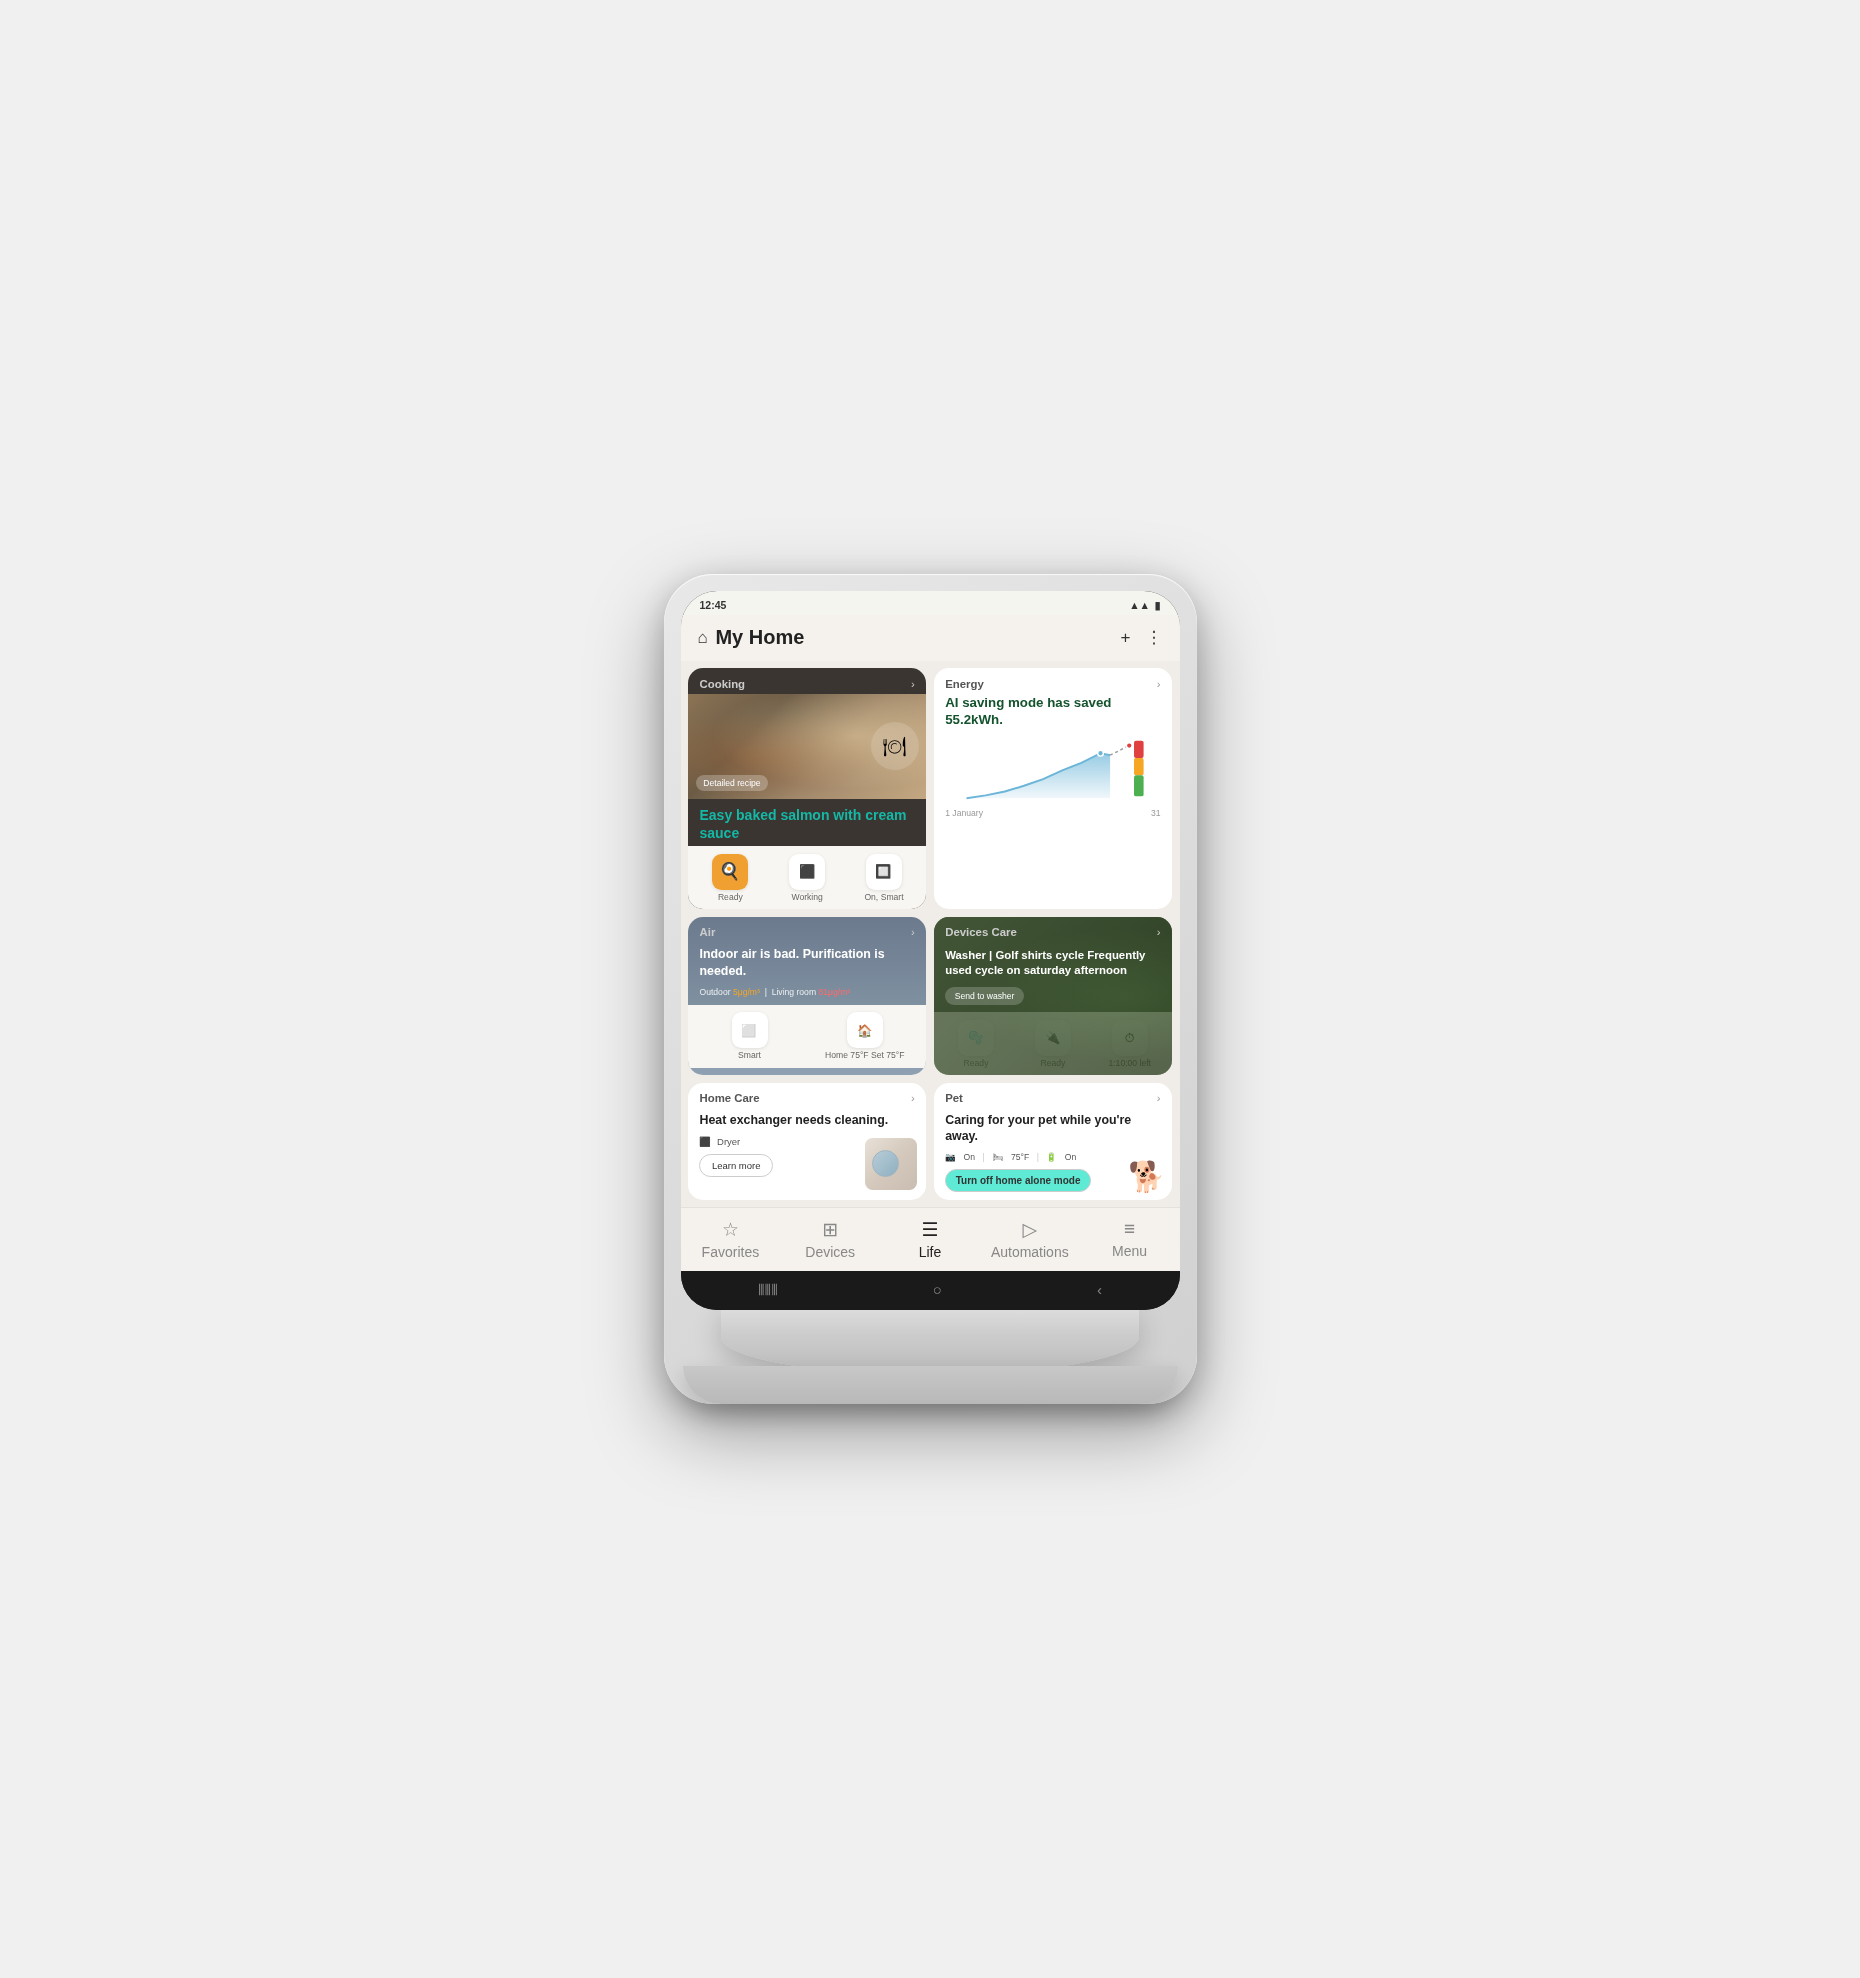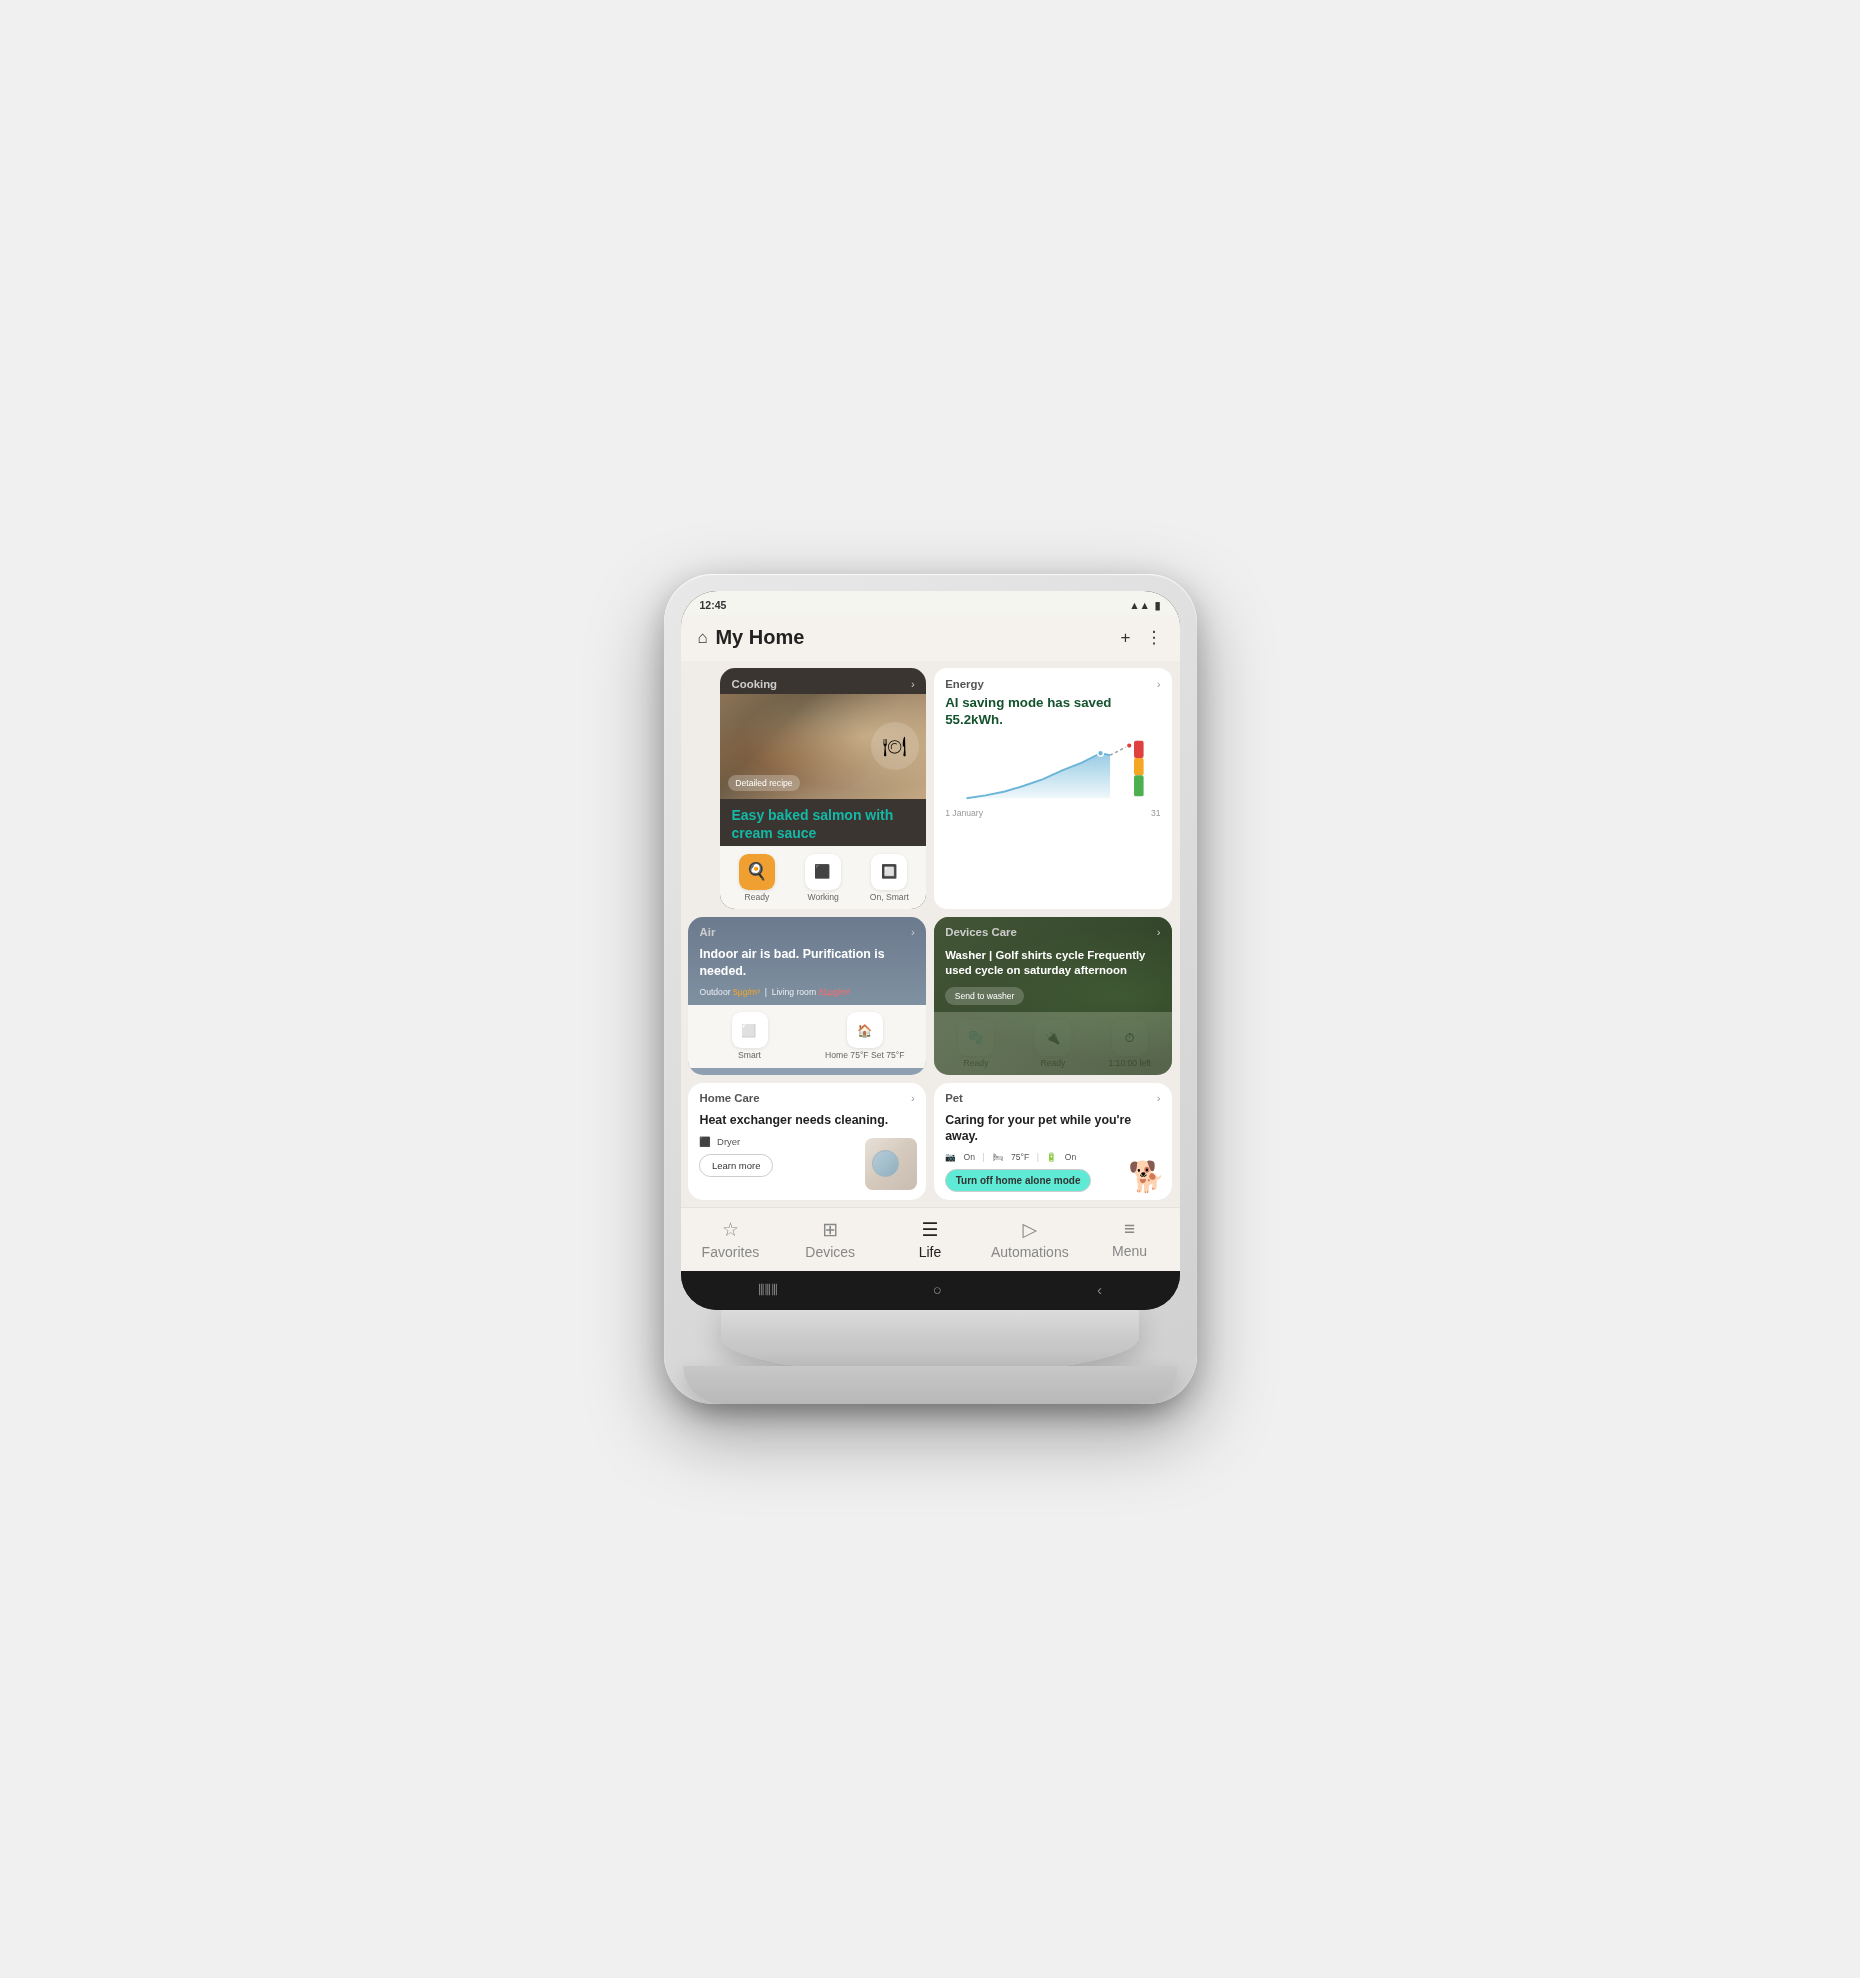--- a/index.html
+++ b/index.html
@@ -129,21 +129,20 @@
       color: #999;
     }
 
     .card-arrow-light {
       color: #ccc;
     }
 
     
     .cooking-card {
       background: #3a3530;
-      margin-left: 32px;
     }
 
     .cooking-image {
       width: 100%;
       height: 105px;
       background: linear-gradient(135deg, #8B7355 0%, #6B5B45 30%, #a0876a 60%, #c4a882 100%);
       position: relative;
       overflow: hidden;
     }
 
@@ -224,21 +223,20 @@
 
     .device-status {
       font-size: 8.6px;
       color: #666;
       text-align: center;
     }
 
     
     .energy-card {
       background: #fff;
-      border-radius: 13px;
     }
 
     .energy-title {
       font-size: 13.3px;
       font-weight: 700;
       color: #14532d;
       padding: 0 11.4px 3.8px;
       line-height: 1.3;
     }
 

